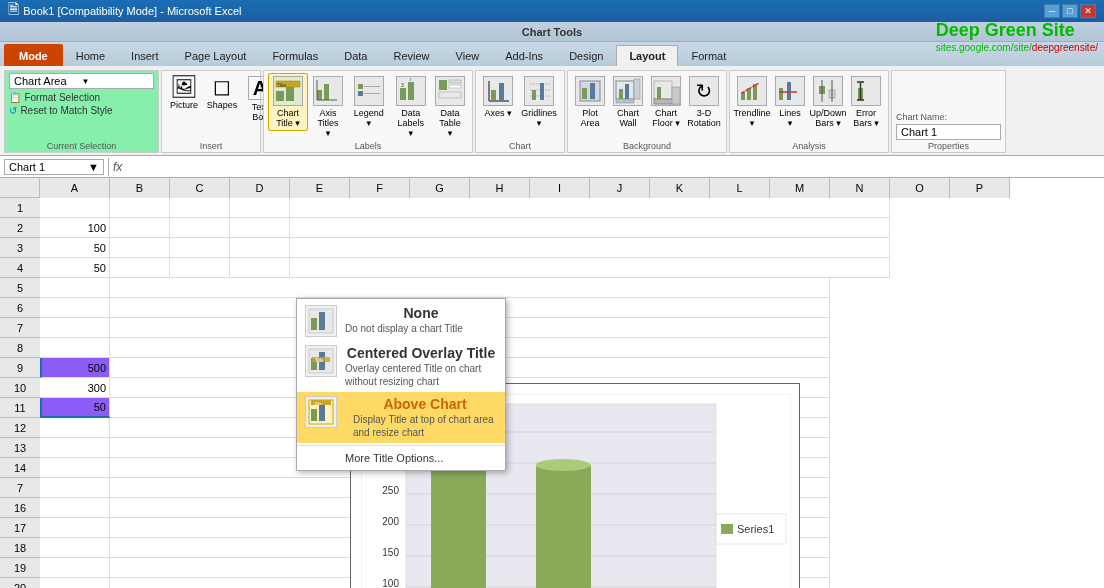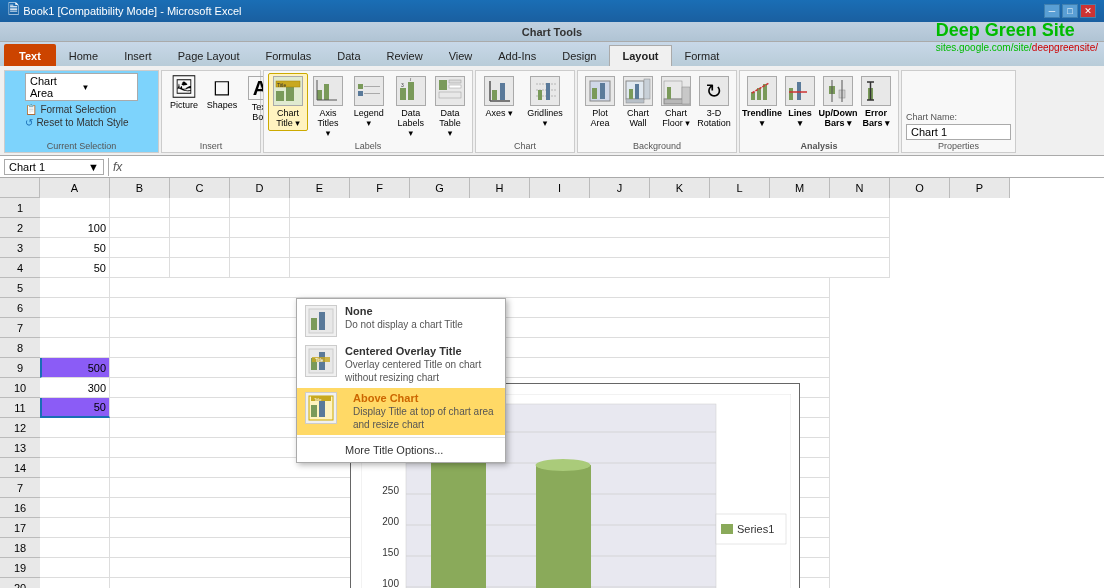--- a/index.html
+++ b/index.html
@@ -104,22 +104,22 @@
     }
     .ribbon-btn.active { background: #fff3c0; border-color: #ccaa00; }
     .ribbon-btn-icon { font-size: 22px; line-height: 1; }
     .ribbon-btn-label { font-size: 9px; text-align: center; margin-top: 2px; }
 
     
     .selection-group {
       display: flex;
       flex-direction: column;
       border: 1px solid #ccc;
-      background: #7dd3fc;
-      padding: 2px 20px;
+      background: #86efac;
+      padding: 2px 4px;
       width: 155px;
       position: relative;
     }
     .selection-group-label {
       font-size: 9px;
       color: #555;
       position: absolute;
       bottom: 1px;
       left: 0;
       right: 0;
@@ -248,21 +248,21 @@
       width: 32px;
       height: 32px;
       flex-shrink: 0;
       border: 1px solid #ccc;
       background: #f0f0f0;
       display: flex;
       align-items: center;
       justify-content: center;
     }
     .menu-item-text { flex: 1; }
-    .menu-item-title { font-size: 11px; font-weight: bold; color: #333; }
+    .menu-item-title { font-size: 14px; font-weight: bold; color: #333; text-align: center; }
     .menu-item-title.highlighted-text { color: #cc6600; }
     .menu-item-desc { font-size: 10px; color: #555; margin-top: 1px; line-height: 1.3; }
     .menu-divider { height: 1px; background: #ddd; margin: 2px 0; }
     .menu-more-options {
       padding: 4px 8px 4px 48px;
       font-size: 11px;
       color: #333;
       cursor: pointer;
     }
 
@@ -320,21 +320,21 @@
 
   <div style="position:absolute; right:6px; top:-2px;">
     <div style="font-size:18px; font-weight:bold; color:#00bb00; line-height:1.2;">Deep Green Site</div>
     <div style="font-size:10px; color:#00bb00; line-height:1.1;">
       <span>sites.google.com/site/</span><span style="color:#cc0000;">deepgreensite/</span>
     </div>
   </div>
 </div>
 
 <div class="tab-bar" style="height:24px;">
-  <div class="tab file-tab">Text</div>
+  <div class="tab file-tab">Mode</div>
   <div class="tab">Home</div>
   <div class="tab">Insert</div>
   <div class="tab">Page Layout</div>
   <div class="tab">Formulas</div>
   <div class="tab">Data</div>
   <div class="tab">Review</div>
   <div class="tab">View</div>
   <div class="tab">Add-Ins</div>
   <div class="tab">Design</div>
   <div class="tab active">Layout</div>
@@ -434,21 +434,21 @@
             <rect x="12" y="7" width="12" height="3" fill="#fff" stroke="#999" stroke-width="0.5"></rect>
             <rect x="2" y="14" width="22" height="6" fill="#e8e8e8" stroke="#999" stroke-width="0.5"></rect>
           </svg>
         </div>
         <div class="ribbon-btn-label">Data<br>Table ▾</div>
       </div>
     </div>
     <div class="ribbon-group-label">Labels</div>
   </div>
 
-  <div class="ribbon-group" style="width: 100px;">
+  <div class="ribbon-group" style="width: 90px;">
     <div class="ribbon-group-content">
       <div class="ribbon-btn">
         <div style="width:30px; height:30px; border:1px solid #aaa; background:#e8e8e8; display:flex; align-items:center; justify-content:center;">
           <svg width="26" height="26" viewBox="0 0 26 26">
             <line x1="4" y1="3" x2="4" y2="23" stroke="#555" stroke-width="1.5"></line>
             <line x1="4" y1="23" x2="24" y2="23" stroke="#555" stroke-width="1.5"></line>
             <rect x="6" y="12" width="5" height="10" fill="#7a9a5a"></rect>
             <rect x="14" y="5" width="5" height="17" fill="#5a7a9a"></rect>
           </svg>
         </div>
@@ -506,21 +506,21 @@
         <div class="ribbon-btn-label">Chart<br>Floor ▾</div>
       </div>
       <div class="ribbon-btn">
         <div style="width:30px; height:30px; border:1px solid #aaa; background:#e8e8e8; display:flex; align-items:center; justify-content:center; font-size:20px;">↻</div>
         <div class="ribbon-btn-label">3-D<br>Rotation</div>
       </div>
     </div>
     <div class="ribbon-group-label">Background</div>
   </div>
 
-  <div class="ribbon-group" style="width: 160px; font-weight: bold;">
+  <div class="ribbon-group" style="width: 160px;">
     <div class="ribbon-group-content">
       <div class="ribbon-btn">
         <div style="width:30px; height:30px; border:1px solid #aaa; background:#e8e8e8; display:flex; align-items:center; justify-content:center;">
           <svg width="26" height="26" viewBox="0 0 26 26">
             <rect x="2" y="14" width="4" height="8" fill="#7a9a5a"></rect>
             <rect x="8" y="10" width="4" height="12" fill="#7a9a5a"></rect>
             <rect x="14" y="6" width="4" height="16" fill="#7a9a5a"></rect>
             <line x1="3" y1="15" x2="20" y2="5" stroke="#cc3333" stroke-width="1.5" stroke-dasharray="3,1"></line>
           </svg>
         </div>

